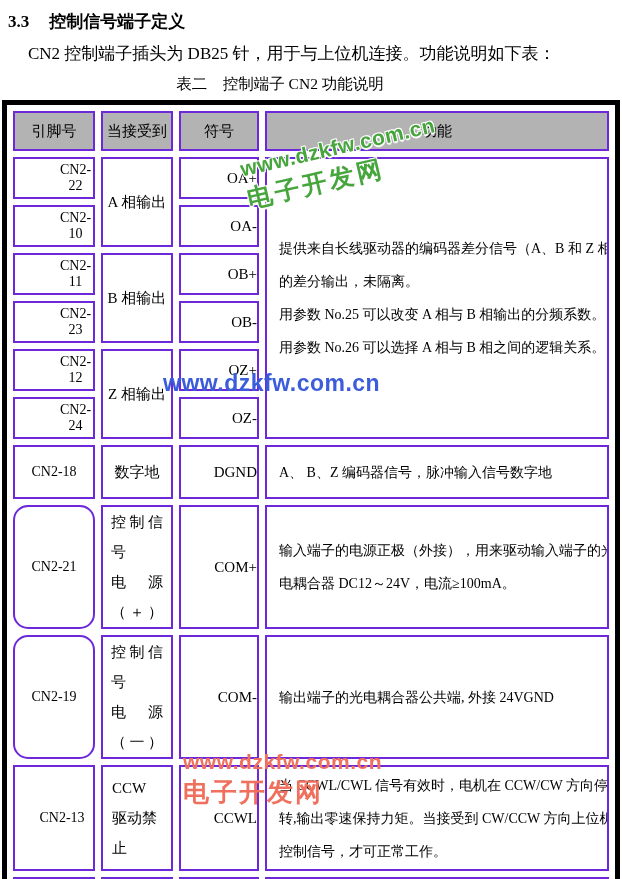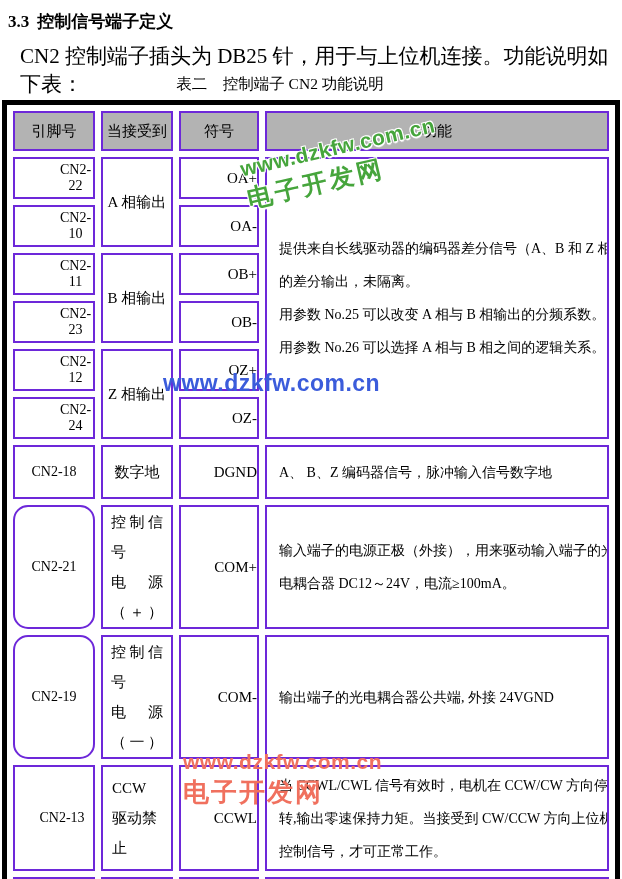--- a/index.html
+++ b/index.html
@@ -3,22 +3,22 @@
 <meta charset="utf-8">
 <style>
   * { margin:0; padding:0; box-sizing:border-box; }
   html,body { background:#ffffff; }
   .page {
     position:relative; width:622px; height:879px; background:#fff;
     font-family:"Liberation Serif","DejaVu Serif",serif; color:#000;
     overflow:hidden;
   }
   .heading { position:absolute; left:8px; top:10px; font-size:17px; font-weight:bold; }
-  .heading .sec-no { margin-right:8px; }
-  .intro { position:absolute; left:20px; top:42px; font-size:21px; }
+  .heading .sec-no { margin-right:20px; }
+  .intro { position:absolute; left:28px; top:42px; font-size:17px; }
   .caption { position:absolute; left:0; top:74px; width:560px; text-align:center; font-size:15.5px; }
 
   table.spec {
     position:absolute; left:2px; top:100px; width:618px;
     border:5px solid #000; border-collapse:separate; border-spacing:6px;
     table-layout:fixed; background:#fff;
   }
   col.c1{width:82px;} col.c2{width:72px;} col.c3{width:80px;} col.c4{width:344px;}
   th,td { border:2px solid #6d28d9; vertical-align:middle; font-weight:normal; overflow:hidden; }
   th { background:#b3b3b3; font-size:15px; text-align:center; height:40px; }

